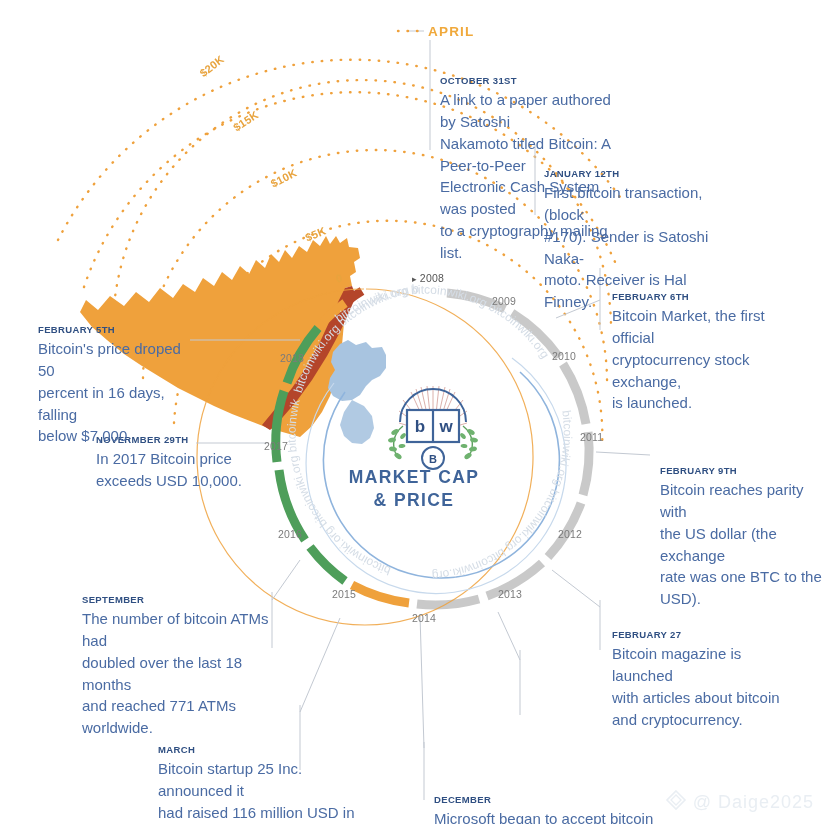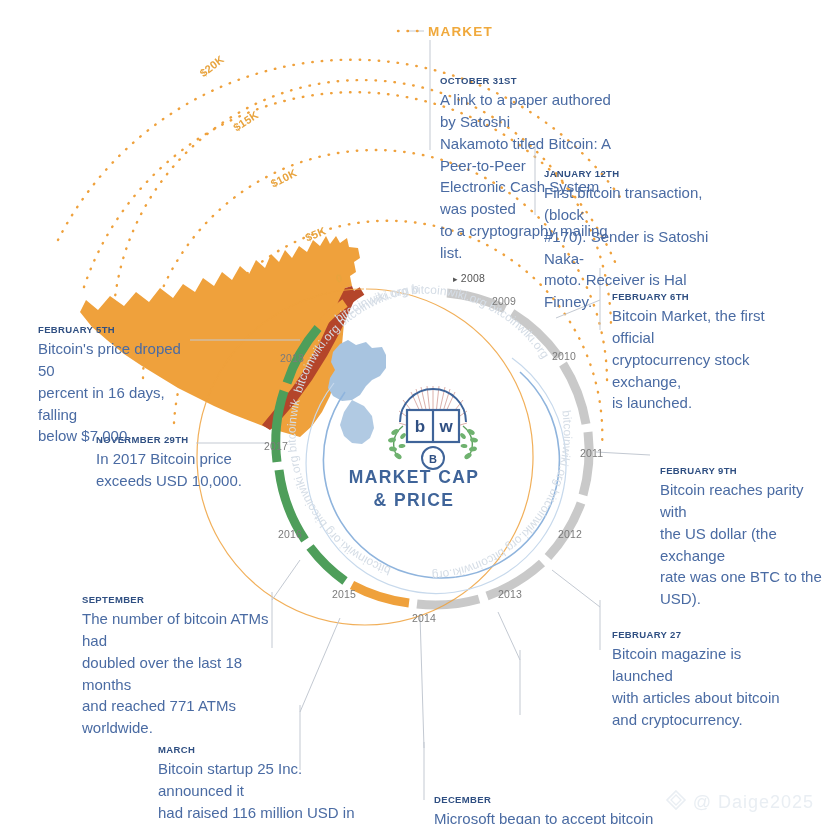--- a/index.html
+++ b/index.html
@@ -35,21 +35,21 @@
   .price-title{
     position:absolute;font-size:13.5px;font-weight:bold;color:#f0a93c;
     letter-spacing:1.2px;
   }
 
   
   .year{
     position:absolute;font-size:10.5px;color:#7b7b7b;
     letter-spacing:.2px;white-space:nowrap;
   }
-  .year.y2008{color:#555;margin-left:41px;}
+  .year.y2008{color:#555;}
 
   
   #center-title{
     position:absolute;left:0;right:0;text-align:center;
     font-size:17.5px;font-weight:bold;color:#3f6499;
     letter-spacing:1.4px;line-height:1.3;
   }
 
   
   #watermark{
@@ -161,35 +161,35 @@
       <path d="M 190 340 L 300 340"></path>
       <path d="M 408 31 L 424 31"></path>
     </g>
 
     <g stroke="#efa13c" stroke-width="2.4" stroke-linecap="round" stroke-dasharray="0.5 9" fill="none">
       <path d="M 398 31 L 424 31"></path>
     </g>
 
   </svg>
 
-  <div class="price-title" style="left:428px;top:24px;">MARKET</div>
+  <div class="price-title" style="left:428px;top:24px;">APRIL</div>
 
   <div class="plabel" style="left:198px;top:60px;transform:rotate(-38deg);">$20K</div>
   <div class="plabel" style="left:232px;top:115px;transform:rotate(-33deg);">$15K</div>
   <div class="plabel" style="left:270px;top:172px;transform:rotate(-27deg);">$10K</div>
   <div class="plabel" style="left:305px;top:228px;transform:rotate(-22deg);">$5K</div>
   <div class="plabel" style="left:336px;top:272px;transform:rotate(-14deg);">0</div>
 
   <div class="year y2008" style="left:412px;top:272px;">
     <span style="font-size:9px;">▸</span>
     <span>2008</span>
   </div>
   <div class="year" style="left:492px;top:295px;">2009</div>
   <div class="year" style="left:552px;top:350px;">2010</div>
-  <div class="year" style="left:580px;top:447px;">2011</div>
+  <div class="year" style="left:580px;top:431px;">2011</div>
   <div class="year" style="left:558px;top:528px;">2012</div>
   <div class="year" style="left:498px;top:588px;">2013</div>
   <div class="year" style="left:412px;top:612px;">2014</div>
   <div class="year" style="left:332px;top:588px;">2015</div>
   <div class="year" style="left:278px;top:528px;">2016</div>
   <div class="year" style="left:252px;top:440px;margin-left:12px;">2017</div>
   <div class="year" style="left:280px;top:352px;">2018</div>
 
   <svg class="layer" viewBox="0 0 828 824">
     <g transform="translate(433,420)">

